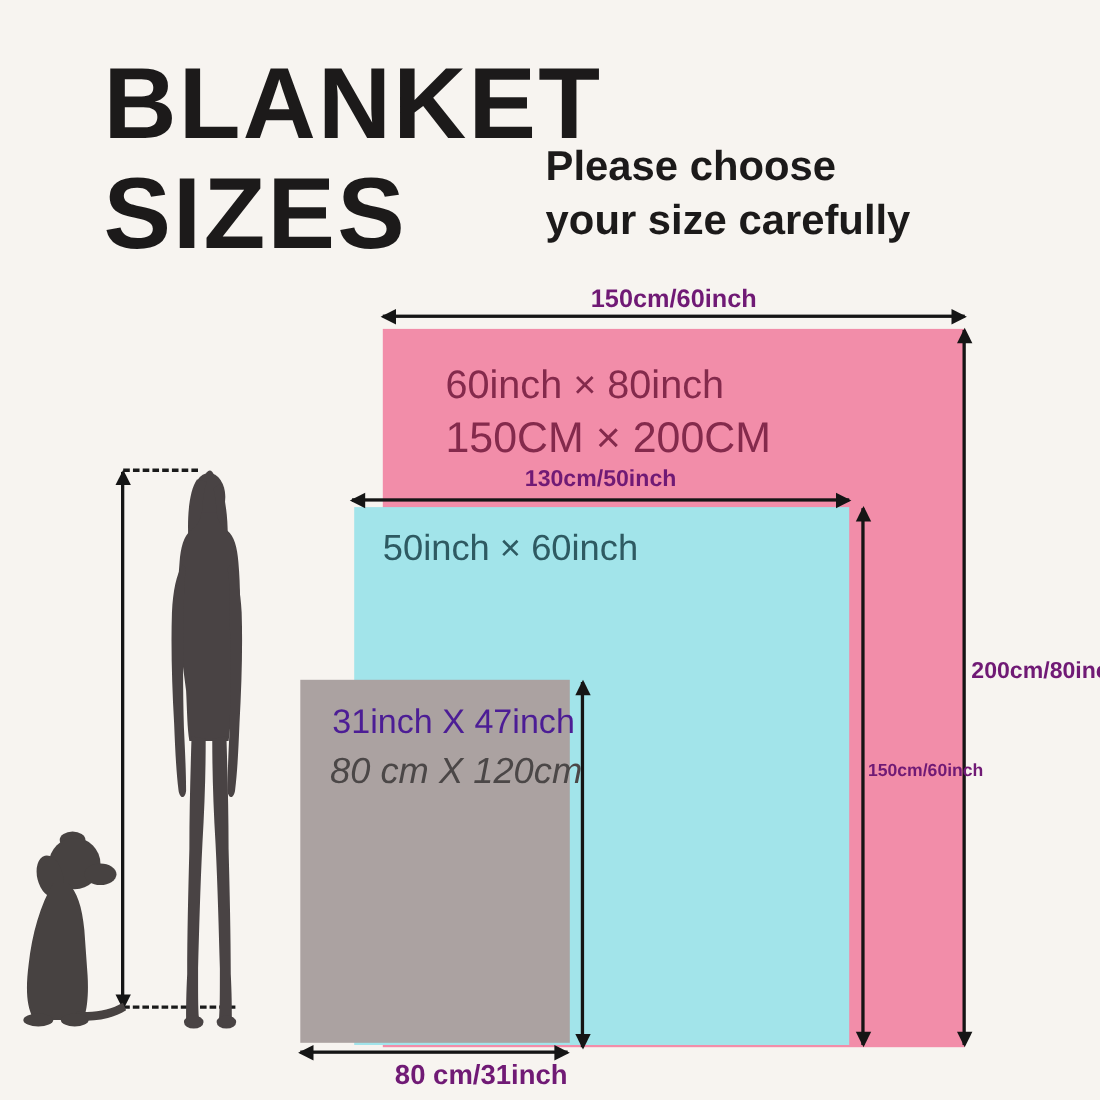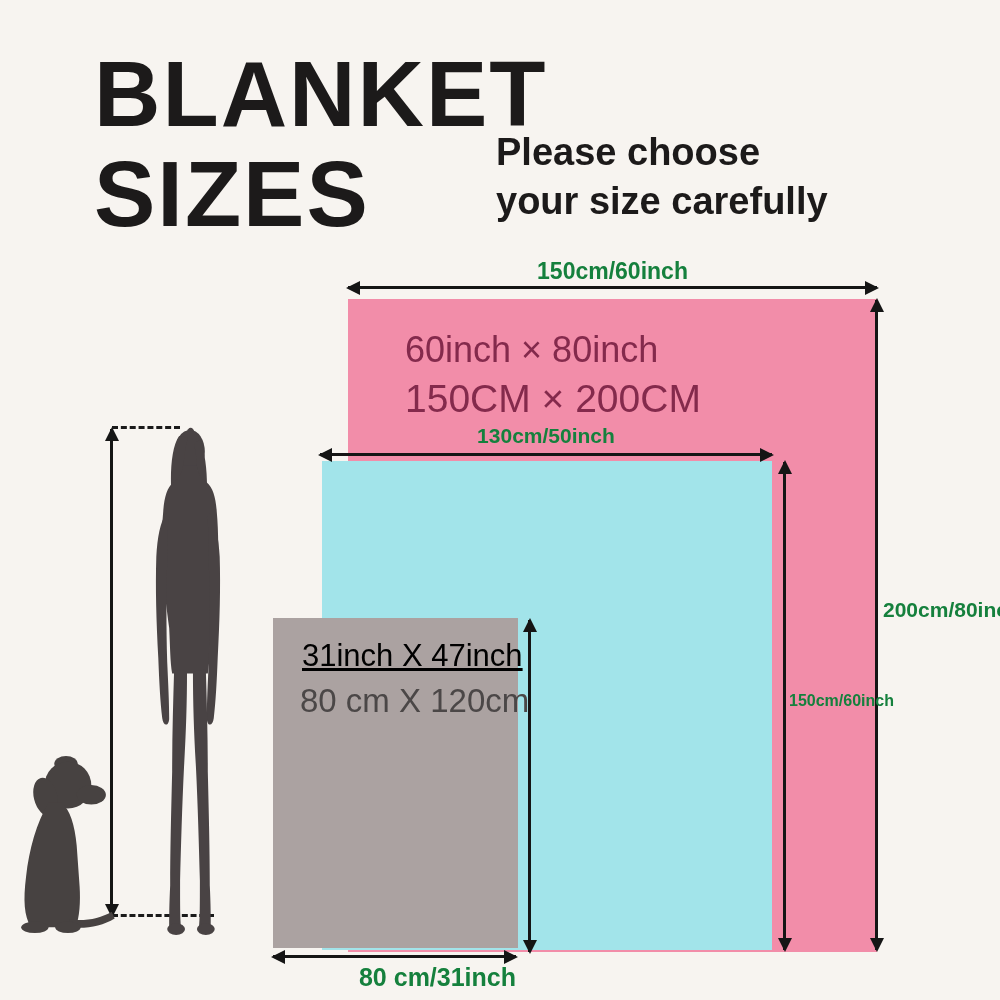--- a/index.html
+++ b/index.html
@@ -10,21 +10,21 @@
   .abs { position:absolute; }
 
   .title { font-weight:700; color:#1c1a1a; font-size:92px; letter-spacing:2px; line-height:1.0; }
   .subtitle { font-weight:700; color:#1c1a1a; font-size:38px; line-height:1.28; }
 
   .blanket { position:absolute; }
 
   .blanket-label-inch { font-weight:400; white-space:nowrap; }
   .blanket-label-cm { font-family:Liberation Sans, sans-serif; font-weight:400; white-space:nowrap; }
 
-  .dim-label { font-weight:700; color:#15803d; white-space:nowrap; }
+  .dim-label { font-weight:700; color:#701a75; white-space:nowrap; }
 
   
   .measure-h { position:absolute; height:3px; background:#151515; }
   .measure-h::before, .measure-h::after { content:""; position:absolute; top:-5.5px; width:0; height:0;
      border-top:7px solid transparent; border-bottom:7px solid transparent; }
   .measure-h::before { left:-2px; border-right:14px solid #151515; }
   .measure-h::after  { right:-2px; border-left:14px solid #151515; }
 
   .measure-v { position:absolute; width:3px; background:#151515; }
   .measure-v::before, .measure-v::after { content:""; position:absolute; left:-5.5px; width:0; height:0;
@@ -48,25 +48,26 @@
     <div>Please choose</div>
     <div>your size carefully</div>
   </div>
 
   <div class="blanket" style="left: 348px; top: 299px; width: 529px; height: 653px; background-color: rgb(242, 141, 169);">
     <div class="blanket-label-inch abs" style="left: 57px; top: 30px; font-size: 36px; color: rgb(132, 42, 76);">60inch × 80inch</div>
     <div class="blanket-label-cm abs" style="left: 57px; top: 78px; font-size: 39px; color: rgb(132, 42, 76);">150CM × 200CM</div>
   </div>
 
   <div class="blanket" style="left: 322px; top: 461px; width: 450px; height: 489px; background-color: rgb(162, 228, 234);">
+    <div class="blanket-label-inch abs" style="left: 26px; top: 18px; font-size: 33px; color: rgb(46, 90, 98);">50inch × 60inch</div>
   </div>
 
   <div class="blanket" style="left: 273px; top: 618px; width: 245px; height: 330px; background-color: rgb(171, 162, 161);">
-    <div class="blanket-label-inch abs" style="left: 29px; top: 20px; font-size: 31px; color: #000000; text-decoration: underline;">31inch X 47inch</div>
-    <div class="blanket-label-inch abs" style="left: 27px; top: 64px; font-size: 33px; color: rgb(75, 71, 71);">80 cm X 120cm</div>
+    <div class="blanket-label-inch abs" style="left: 29px; top: 20px; font-size: 31px; color: #4c1d95;">31inch X 47inch</div>
+    <div class="blanket-label-inch abs" style="left: 27px; top: 64px; font-size: 33px; color: rgb(75, 71, 71); font-style: italic;">80 cm X 120cm</div>
   </div>
 
   <div class="abs dim-label" style="left:348px; top:258px; width:529px; text-align:center; font-size:23px;">150cm/60inch</div>
   <div class="measure-h" style="left:348px; top:286px; width:529px;"></div>
 
   <div class="measure-v" style="left:875px; top:300px; height:650px;"></div>
   <div class="abs dim-label" style="left:883px; top:598px; font-size:21px;">200cm/80inch</div>
 
   <div class="abs dim-label" style="left:320px; top:424px; width:452px; text-align:center; font-size:21px;">130cm/50inch</div>
   <div class="measure-h" style="left:320px; top:453px; width:452px;"></div>

